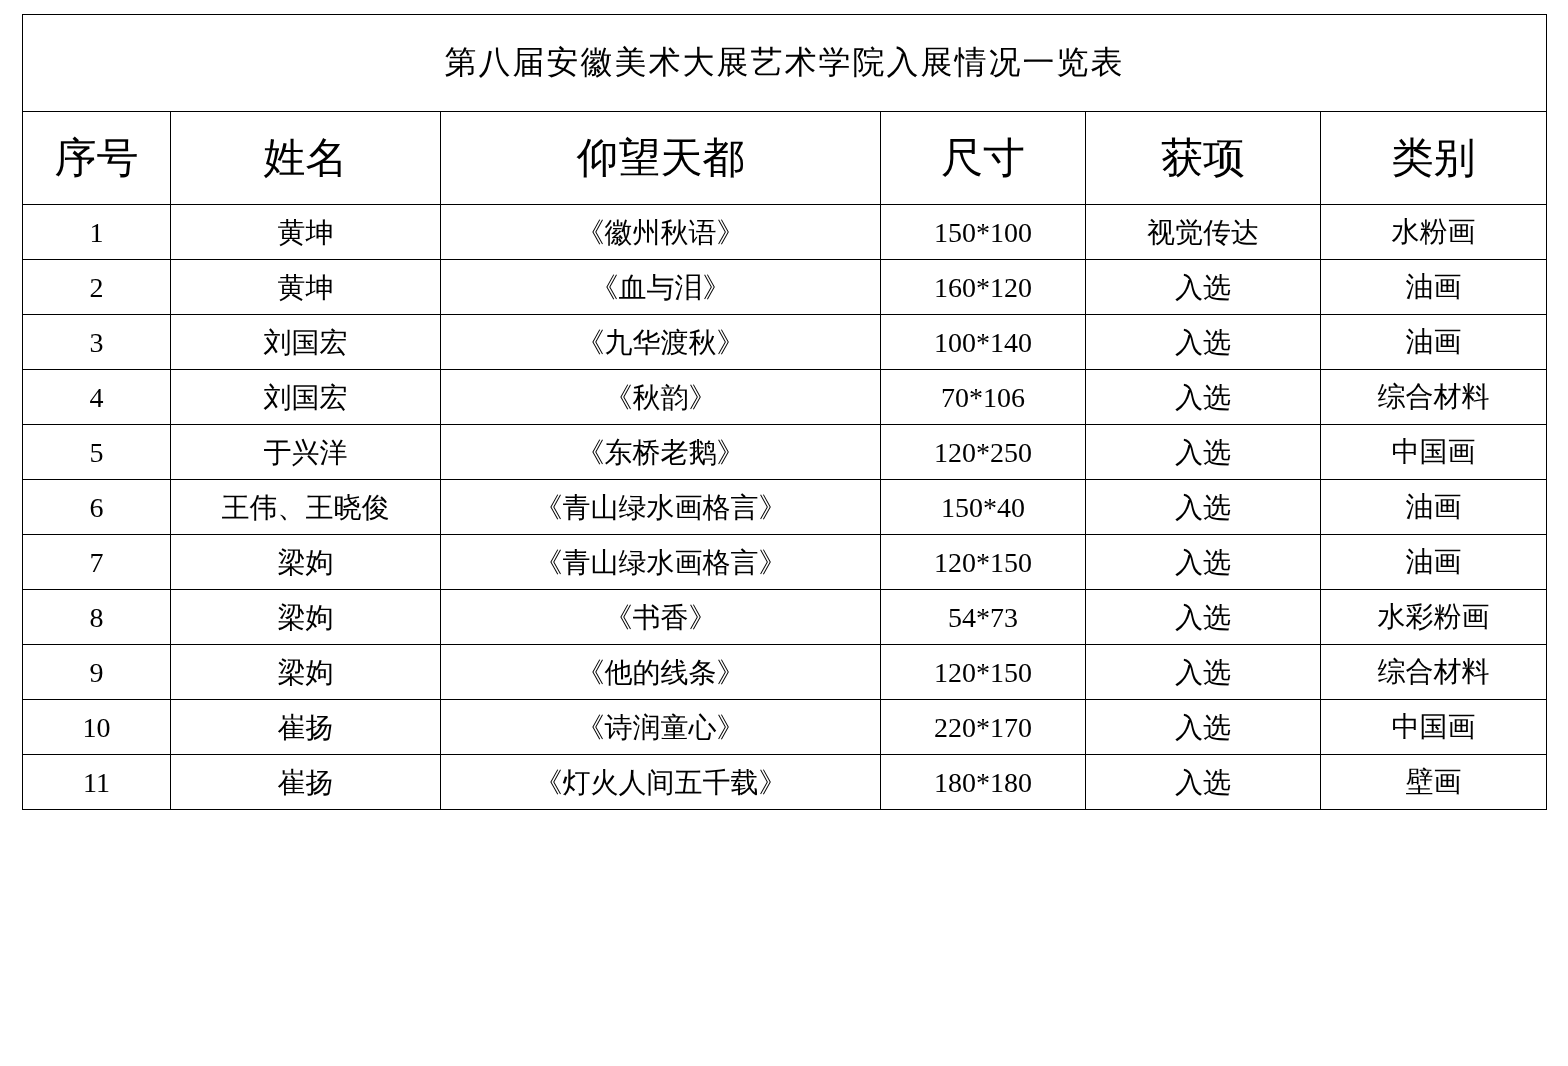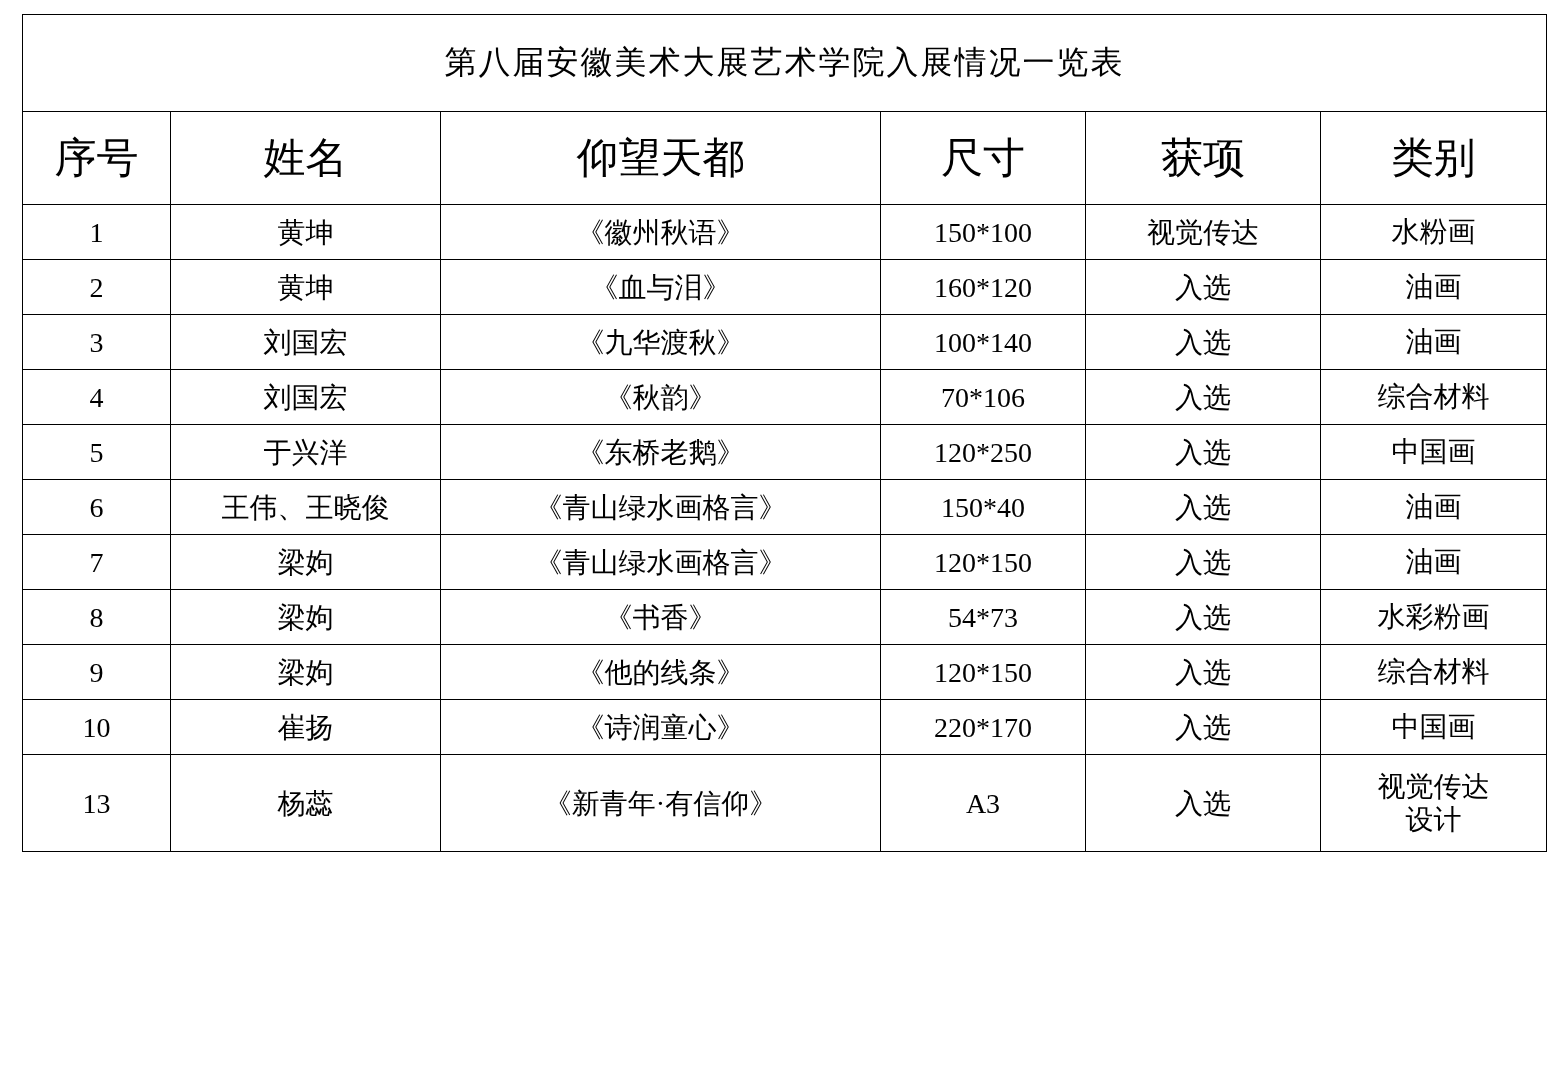--- a/index.html
+++ b/index.html
@@ -197,28 +197,27 @@
         <td class="body-cell num-cell">10</td>
         <td class="body-cell">崔扬</td>
         <td class="body-cell">《诗润童心》</td>
         <td class="body-cell num-cell">220*170</td>
         <td class="body-cell">入选</td>
         <td class="body-cell">
           <span class="cat-stack">中国画</span>
         </td>
       </tr>
 
-
-
-      <tr>
-        <td class="body-cell two-line num-cell">13</td>
-        <td class="body-cell two-line">杨蕊</td>
-        <td class="body-cell two-line">《新青年·有信仰》</td>
-        <td class="body-cell two-line num-cell">A3</td>
-        <td class="body-cell two-line">入选</td>
-        <td class="body-cell two-line">
-          <span class="cat-stack">视觉传达</span>
-          <span class="cat-stack">设计</span>
-        </td>
-      </tr>
+      <tr>
+        <td class="body-cell num-cell">11</td>
+        <td class="body-cell">崔扬</td>
+        <td class="body-cell">《灯火人间五千载》</td>
+        <td class="body-cell num-cell">180*180</td>
+        <td class="body-cell">入选</td>
+        <td class="body-cell">
+          <span class="cat-stack">壁画</span>
+        </td>
+      </tr>
+
+
     </tbody>
   </table>
 </div>
 
 </body></html>

